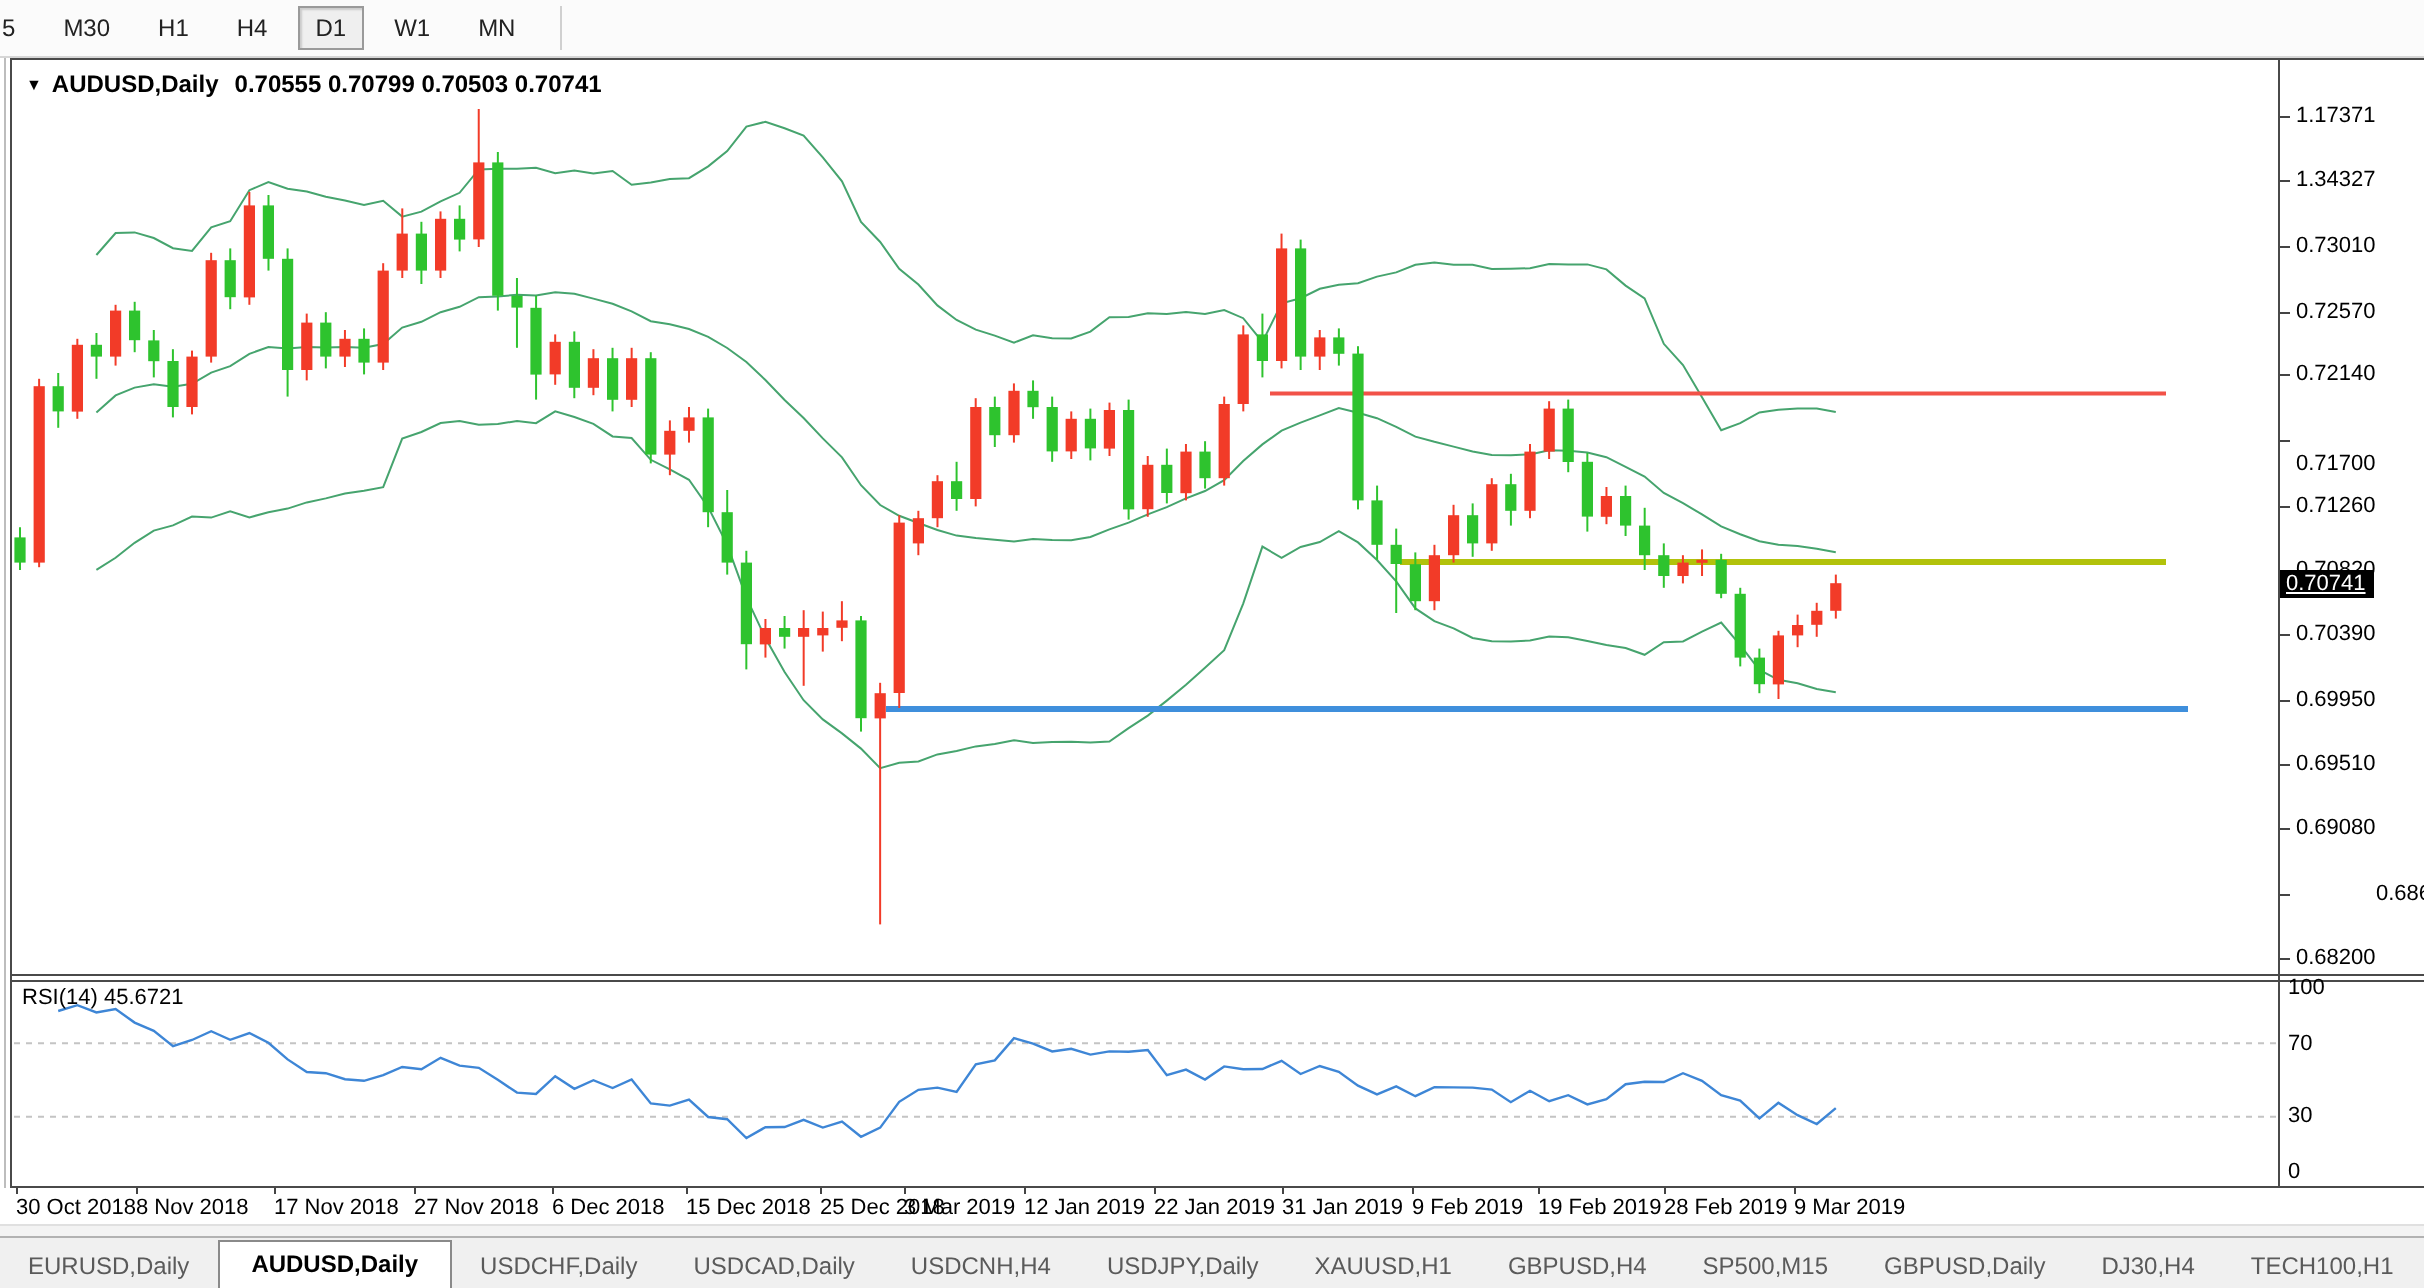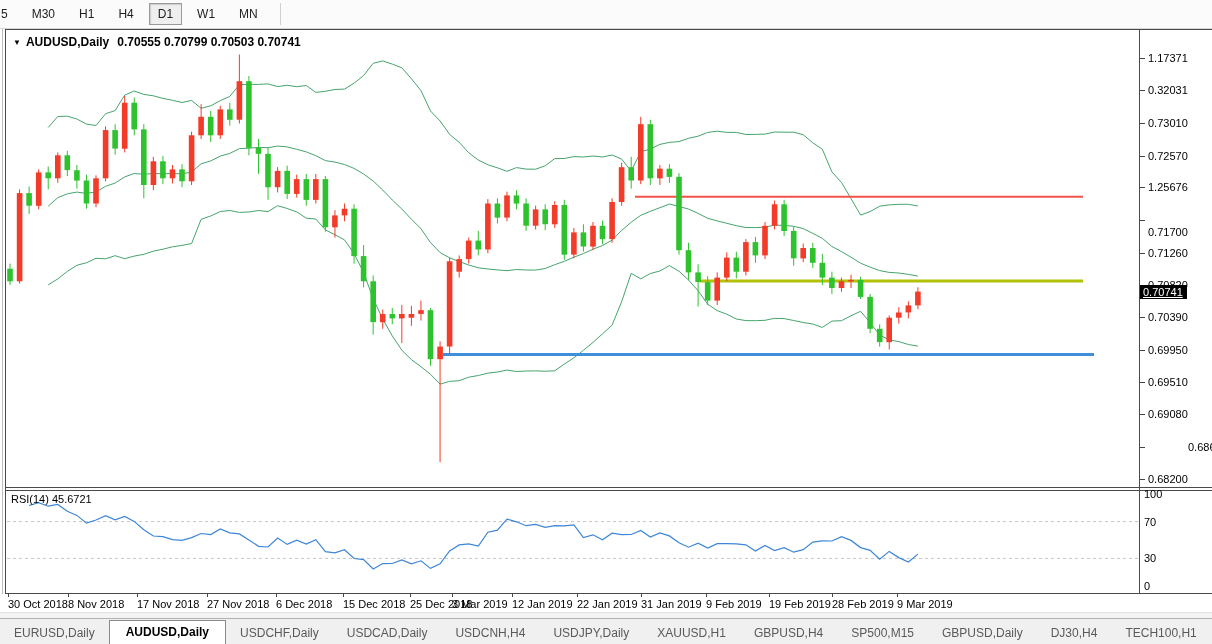--- a/index.html
+++ b/index.html
@@ -465,27 +465,27 @@
     <line x1="0" x2="1132" y1="67.4" y2="67.4" stroke="#c4c4c4" stroke-width="1" stroke-dasharray="3,3"></line>
     <polyline points="22.1,14.5 31.7,11.6 41.2,15.2 50.8,13.5 60.3,20.3 69.9,24.4 79.5,32.1 89.0,29.0 98.6,24.6 108.1,28.9 117.7,25.5 127.2,30.4 136.8,38.7 146.4,45.0 155.9,45.6 165.5,48.6 175.0,49.4 184.6,46.6 194.1,42.5 203.7,43.6 213.3,37.9 222.8,41.8 232.4,42.9 241.9,48.9 251.5,55.3 261.0,56.0 270.6,47.1 280.2,53.4 289.7,49.1 299.3,53.0 308.8,48.7 318.4,60.7 327.9,61.8 337.5,58.8 347.1,67.5 356.6,68.6 366.2,78.0 375.7,72.6 385.3,72.5 394.8,68.9 404.4,72.8 414.0,69.8 423.5,77.4 433.1,72.8 442.6,59.9 452.2,53.9 461.7,52.8 471.3,55.0 480.9,41.2 490.4,39.2 500.0,28.1 509.5,30.8 519.1,34.7 528.6,33.4 538.2,36.3 547.7,34.7 557.3,34.9 566.9,34.0 576.4,46.6 586.0,43.8 595.5,48.8 605.1,42.2 614.6,43.6 624.2,43.5 633.8,39.4 643.3,46.0 652.9,42.0 662.4,44.9 672.0,51.8 681.5,56.2 691.1,52.2 700.7,57.1 710.2,52.6 719.8,52.7 729.3,52.8 738.9,53.8 748.4,60.1 758.0,54.4 767.6,59.6 777.1,56.6 786.7,61.2 796.2,58.6 805.8,51.1 815.3,49.9 824.9,50.0 834.5,45.6 844.0,49.4 853.6,56.6 863.1,59.3 872.7,68.2 882.2,60.4 891.8,66.6 901.4,71.0 910.9,63.1" fill="none" stroke="#3E86D6" stroke-width="1.2"></polyline>
   </svg>
 
 <div id="price-badge" style="top: 285px; text-decoration: underline;">0.70741</div>
 
 <div id="price-axis">
     <div class="ptick-mark" style="top: 58px;"></div>
     <div class="ptick" style="top: 52px;">1.17371</div>
     <div class="ptick-mark" style="top: 90px;"></div>
-    <div class="ptick" style="top: 84px;">0.32031</div>
+    <div class="ptick" style="top: 84px;">1.34327</div>
     <div class="ptick-mark" style="top: 123px;"></div>
     <div class="ptick" style="top: 117px;">0.73010</div>
     <div class="ptick-mark" style="top: 156px;"></div>
     <div class="ptick" style="top: 150px;">0.72570</div>
     <div class="ptick-mark" style="top: 187px;"></div>
-    <div class="ptick" style="top: 181px;">1.25676</div>
+    <div class="ptick" style="top: 181px;">0.72140</div>
     <div class="ptick-mark" style="top: 220px;"></div>
     <div class="ptick" style="top: 214px; margin-top: 12px;">0.71700</div>
     <div class="ptick-mark" style="top: 253px;"></div>
     <div class="ptick" style="top: 247px;">0.71260</div>
     <div class="ptick-mark" style="top: 285px;"></div>
     <div class="ptick" style="top: 279px;">0.70820</div>
     <div class="ptick-mark" style="top: 317px;"></div>
     <div class="ptick" style="top: 311px; text-align: right;">0.70390</div>
     <div class="ptick-mark" style="top: 350px;"></div>
     <div class="ptick" style="top: 344px;">0.69950</div>

